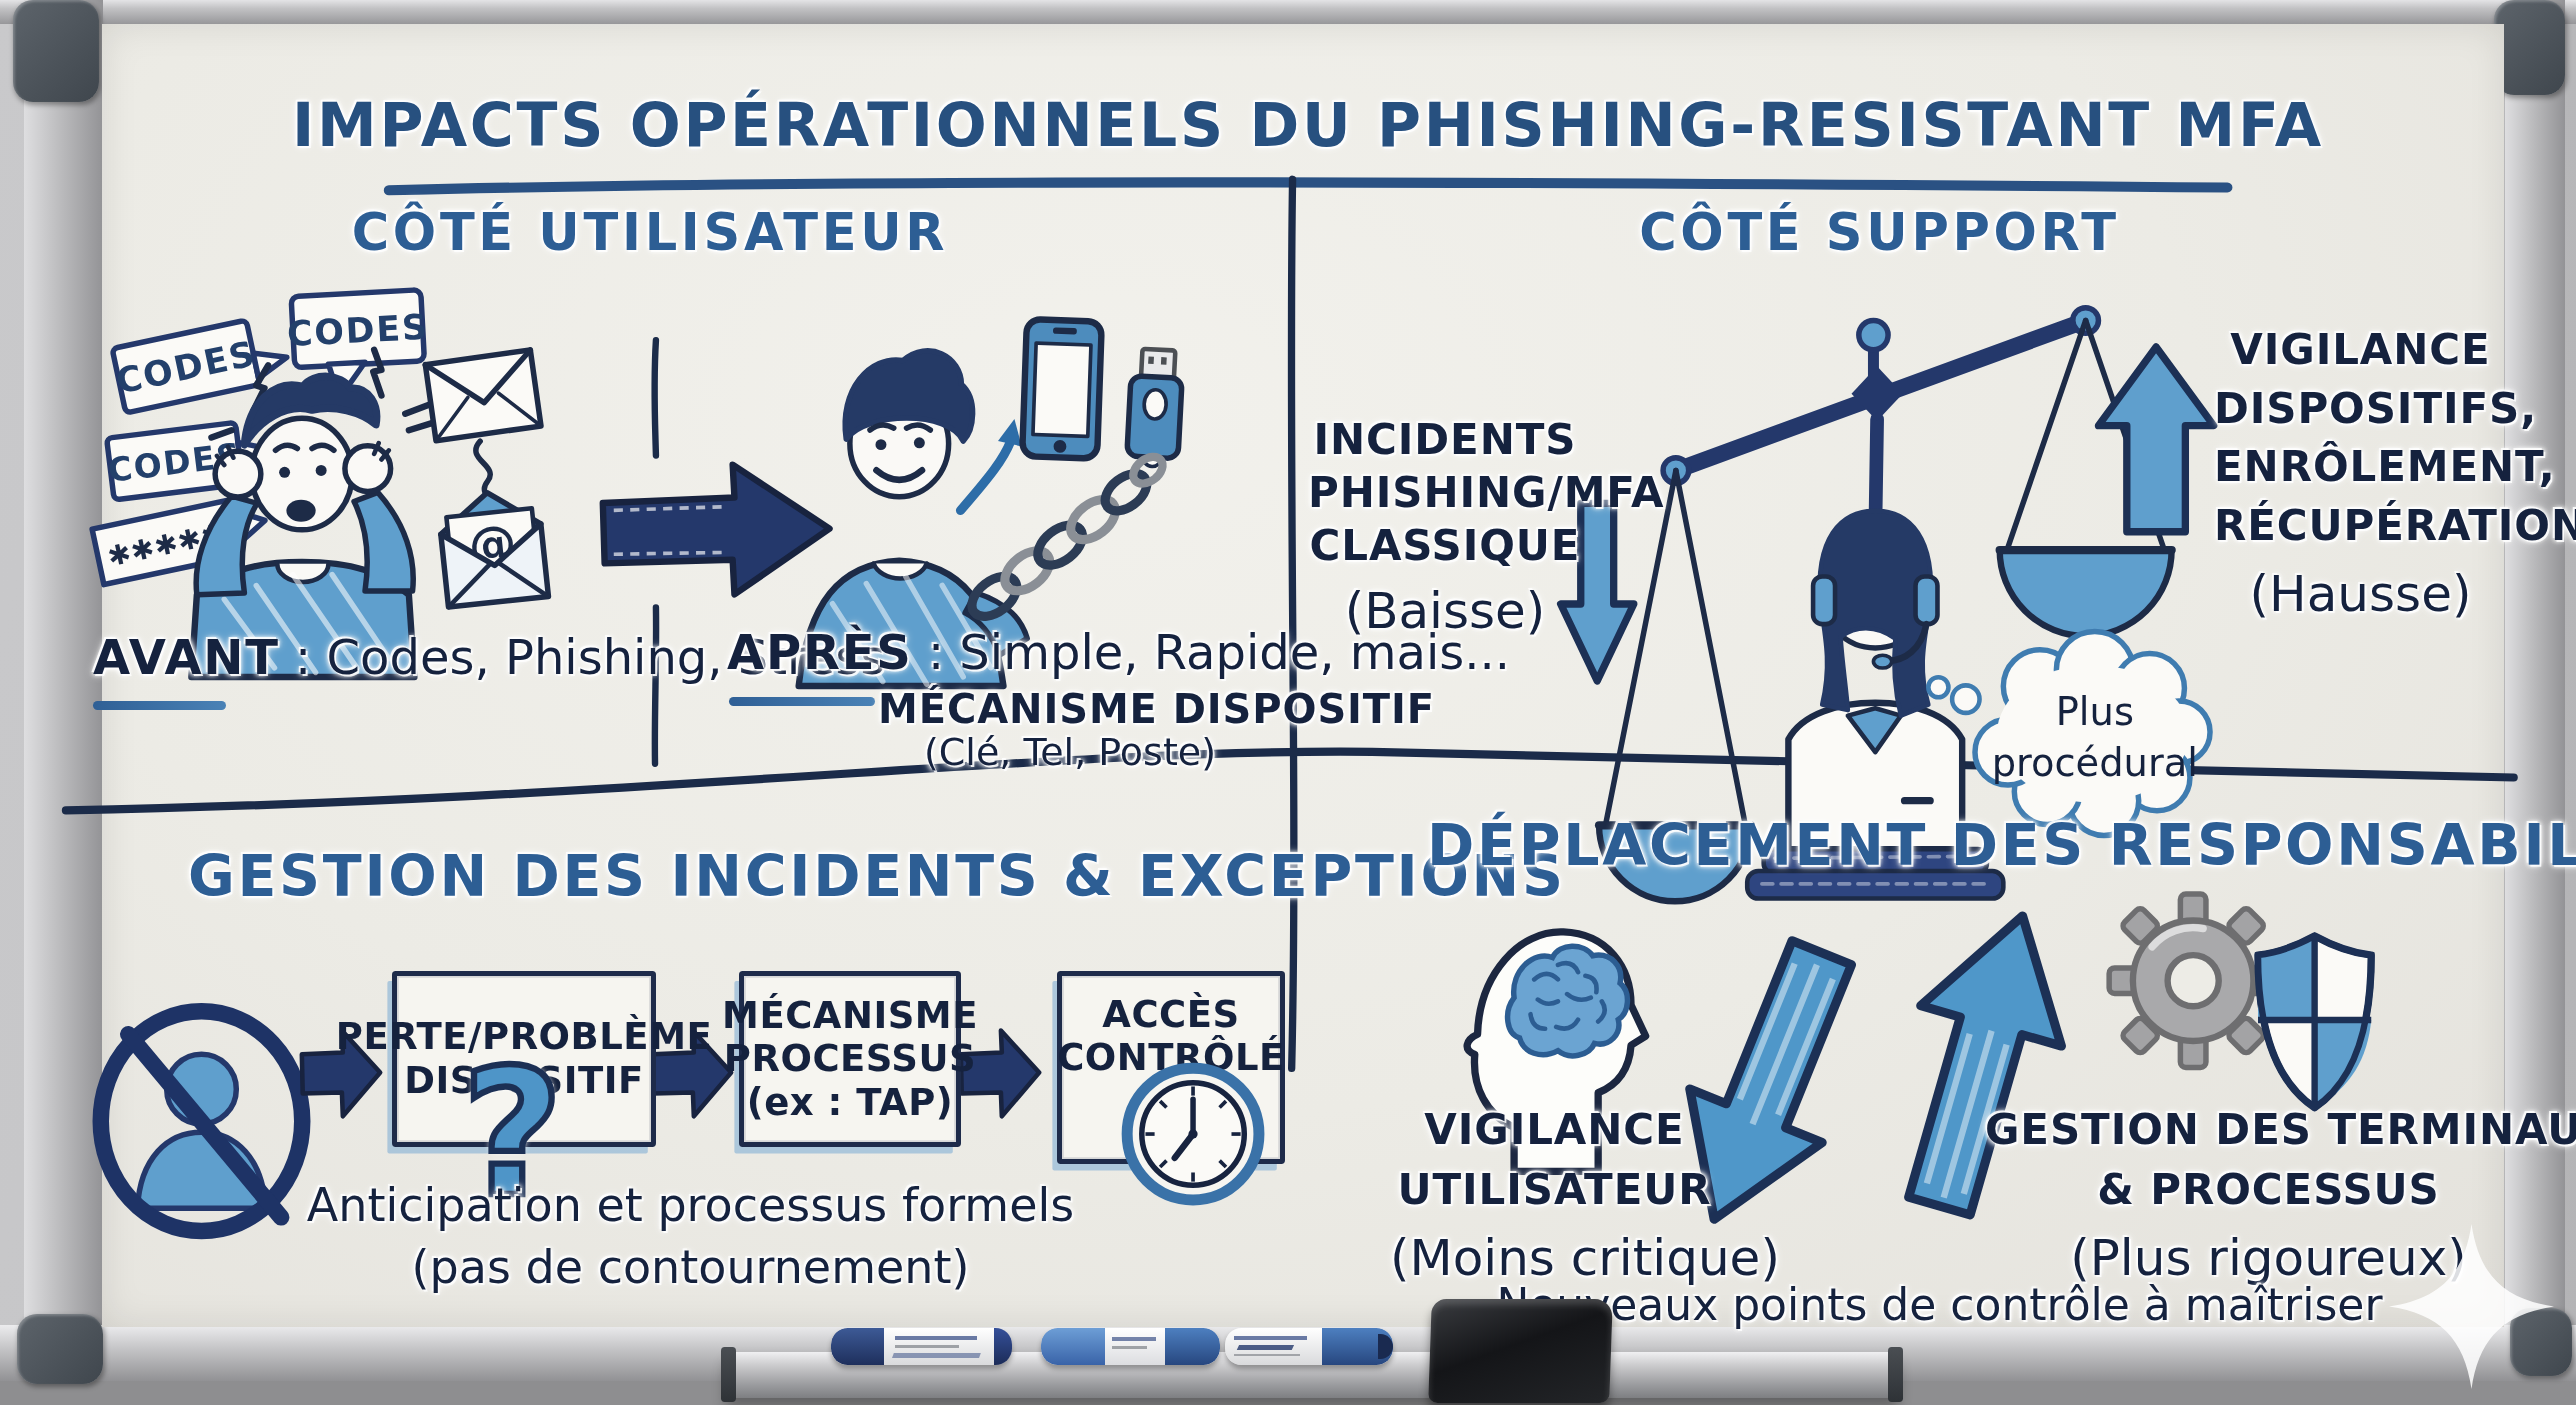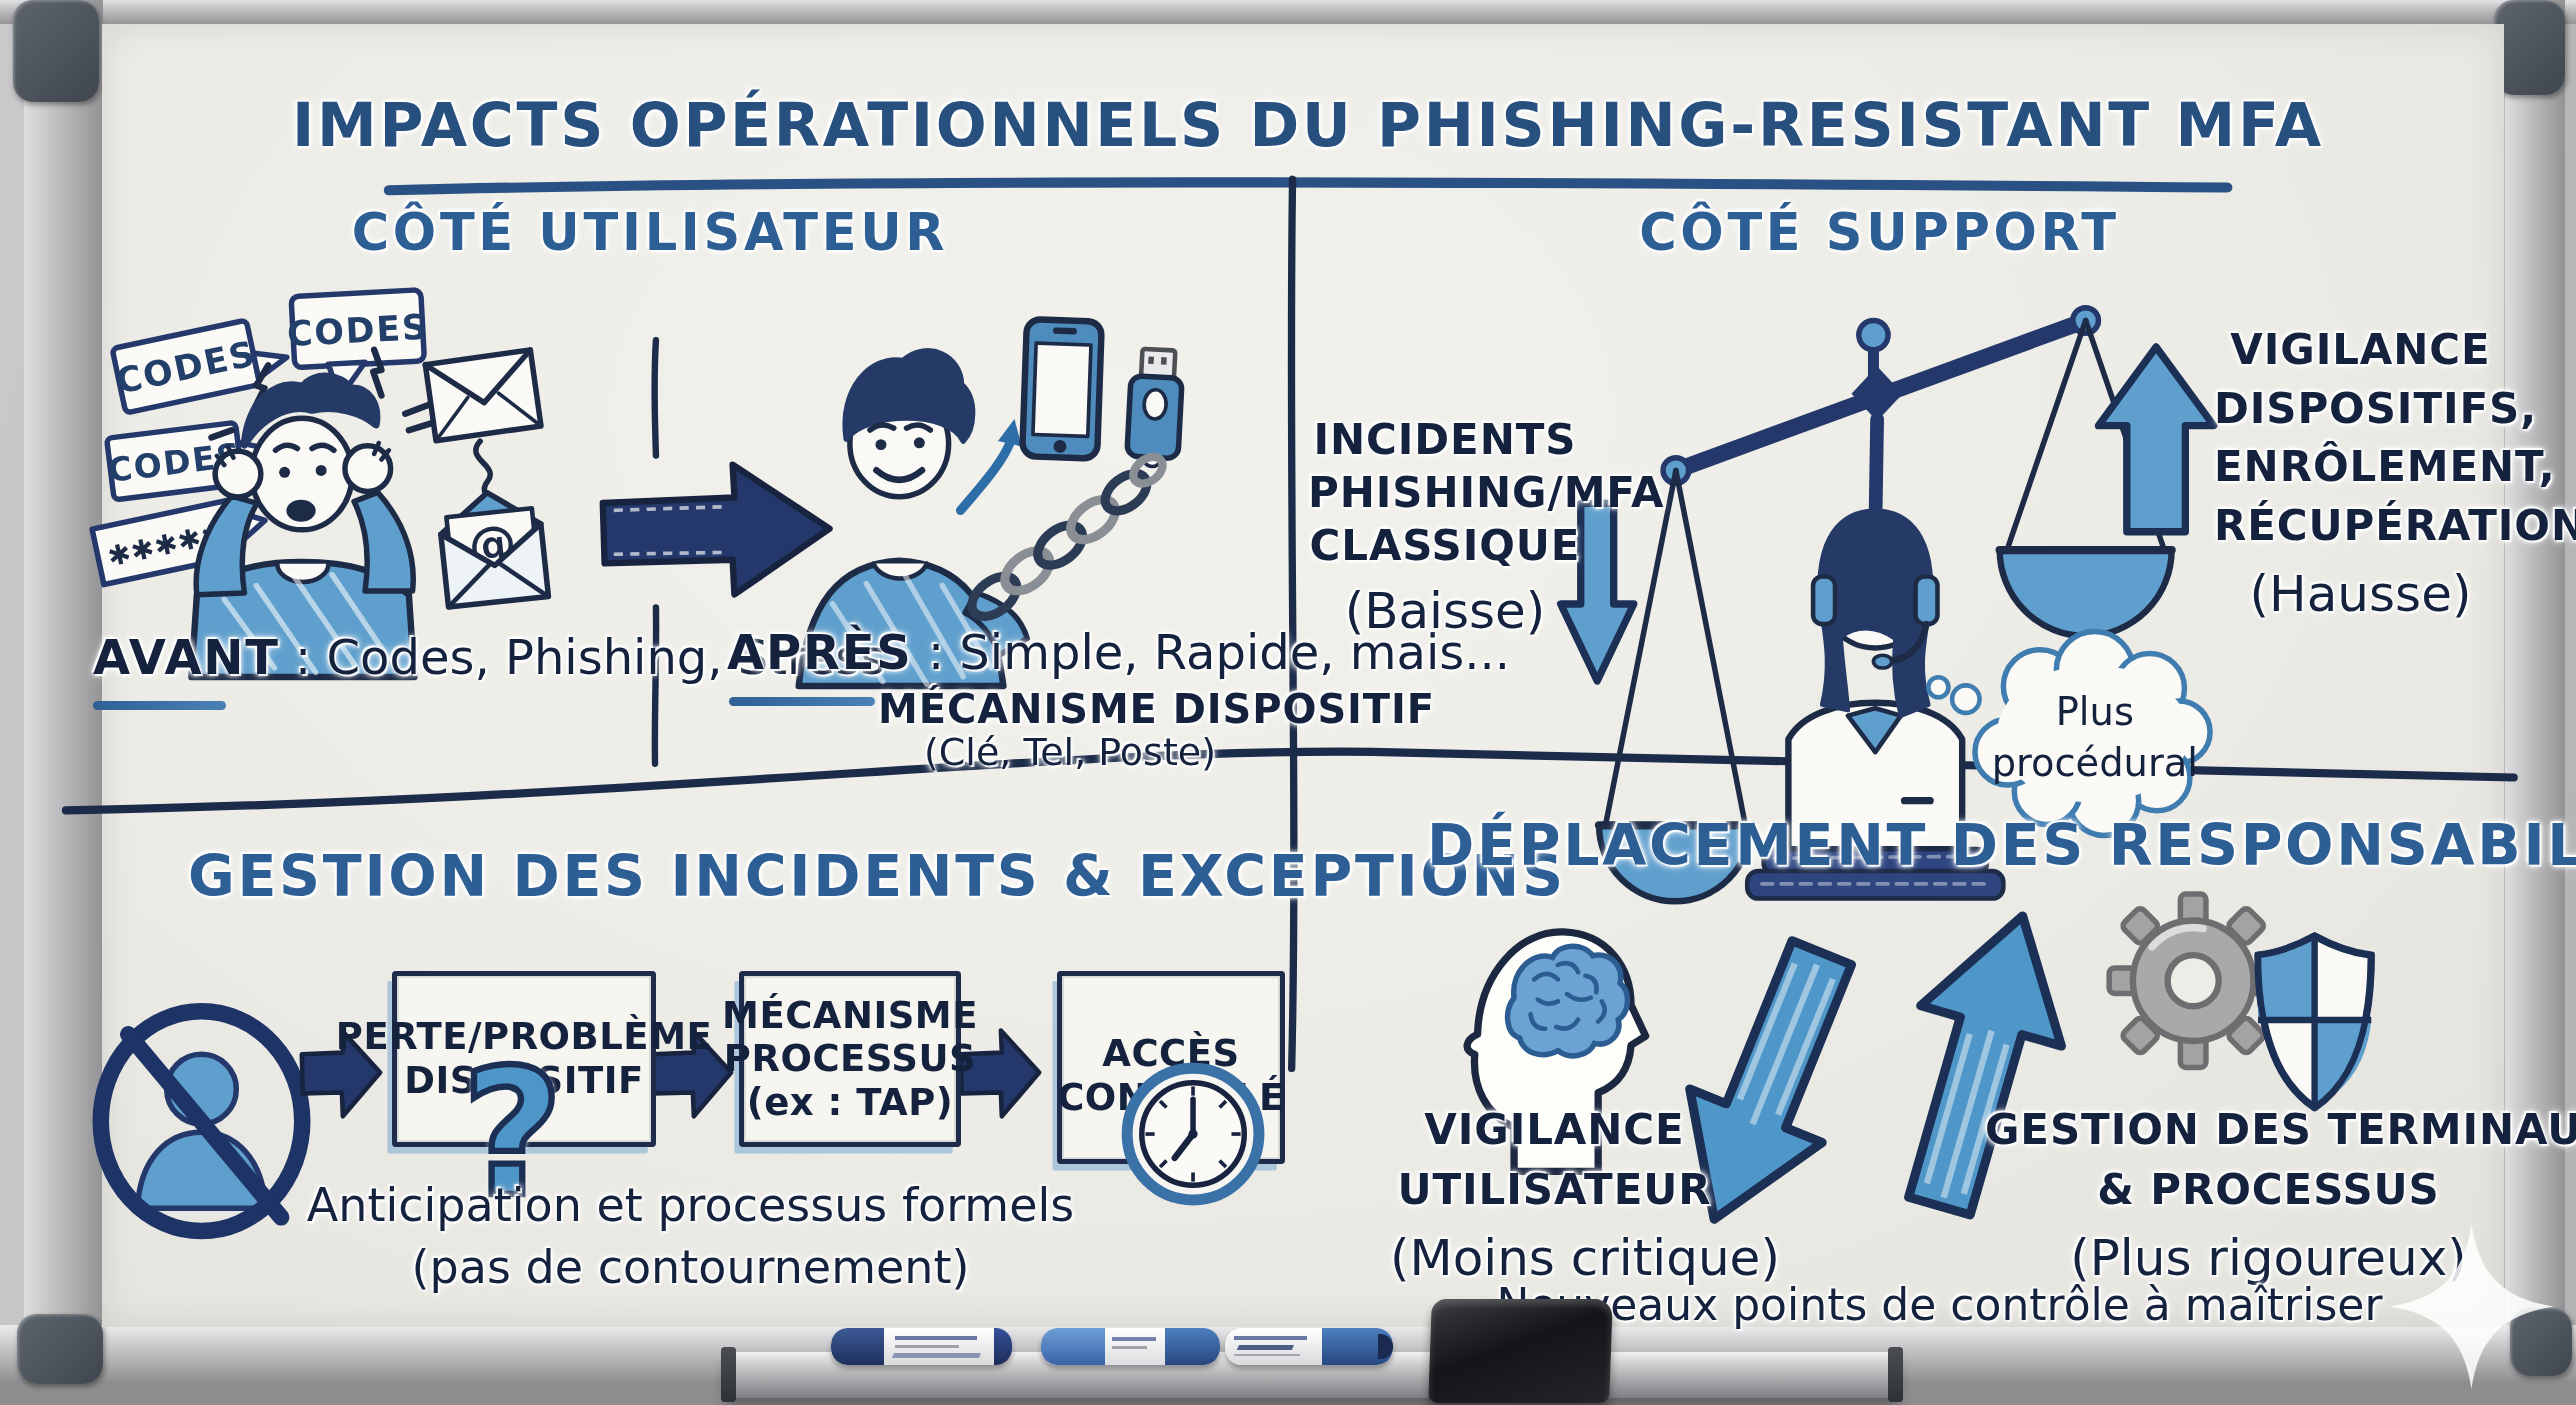--- a/index.html
+++ b/index.html
@@ -312,21 +312,21 @@
 
   <div class="fbox" style="left:392px;top:971px;width:254px;height:166px;">
     <div class="boxtxt">PERTE/PROBLÈME</div>
     <div class="boxtxt">DISPOSITIF</div>
   </div>
   <div class="fbox" style="left:739px;top:971px;width:212px;height:166px;text-align:right;">
     <div class="boxtxt">MÉCANISME</div>
     <div class="boxtxt">PROCESSUS</div>
     <div class="boxtxt">(ex : TAP)</div>
   </div>
-  <div class="fbox" style="left:1057px;top:971px;width:218px;height:166px;align-items:center;justify-content:center;padding-top:16.5px;">
+  <div class="fbox" style="left:1057px;top:971px;width:218px;height:166px;align-items:center;justify-content:flex-start;padding-top:16.5px;">
     <div class="boxtxt">ACCÈS</div>
     <div class="boxtxt">CONTRÔLÉ</div>
   </div>
 
   <div class="t qmark" style="left:462px;top:1032px;">?</div>
 
   <svg style="left:1118px;top:1059px;width:151px;height:151px;" viewBox="0 0 165 165">
     <circle cx="82" cy="82" r="72" fill="#f6f5f1" stroke="#3a72a8" stroke-width="12"></circle>
     <circle cx="82" cy="82" r="56" fill="#fbfaf7" stroke="#17233f" stroke-width="6"></circle>
     <g stroke="#17233f" stroke-width="4">

